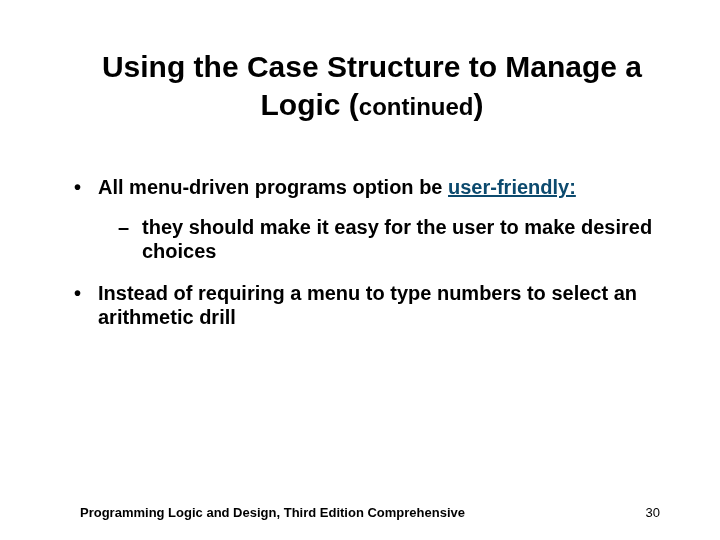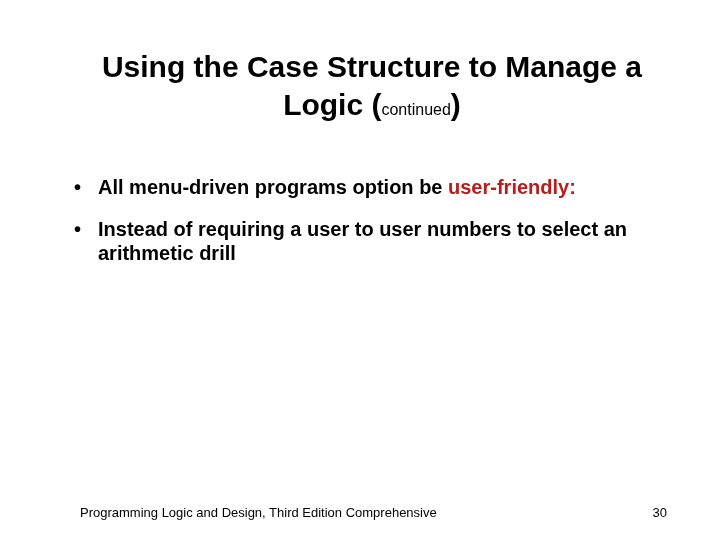--- a/index.html
+++ b/index.html
@@ -22,25 +22,26 @@
     position: absolute;
     top: 48px;
     left: 12px;
     width: 720px;
     text-align: center;
     font-weight: bold;
     font-size: 30px;
     line-height: 1.25;
   }
   .title .cont {
-    font-size: 16px;
-    font-weight: normal;
+    font-size: 24px;
+    font-weight: bold;
   }
   .maroon {
-    color: #b91c1c;
+    color: #0c4a6e;
+    text-decoration: underline;
   }
   .body {
     position: absolute;
     top: 175px;
     left: 70px;
     width: 590px;
     font-size: 20px;
     font-weight: bold;
     line-height: 1.2;
   }
@@ -79,47 +80,52 @@
     font-size: 20px;
   }
   .italic {
     font-style: italic;
   }
   .footer-left {
     position: absolute;
     bottom: 20px;
     left: 80px;
     font-size: 13px;
-    font-weight: normal;
+    font-weight: bold;
   }
   .footer-right {
     position: absolute;
     bottom: 20px;
-    right: 53px;
+    right: 60px;
     font-size: 13px;
     font-weight: normal;
   }
 </style>
 </head>
 <body>
 
 <div class="slide">
 
   <div class="title">
     <span>Using the Case Structure to Manage a</span><br>
     <span>Logic (</span><span class="cont">continued</span><span>)</span>
   </div>
 
   <div class="body">
     <ul class="level1">
       <li>
         <span>All menu-driven programs option be </span><span class="maroon">user-friendly:</span>
+        <ul class="level2">
+          <li>
+            <span>they should make it easy for the user to make desired choices</span>
+          </li>
+        </ul>
       </li>
       <li>
-        <span>Instead of requiring a user to user numbers to select an arithmetic drill</span>
+        <span>Instead of requiring a menu to type numbers to select an arithmetic drill</span>
       </li>
     </ul>
   </div>
 
   <div class="footer-left">Programming Logic and Design, Third Edition Comprehensive</div>
   <div class="footer-right">30</div>
 
 </div>
 
 </body></html>

